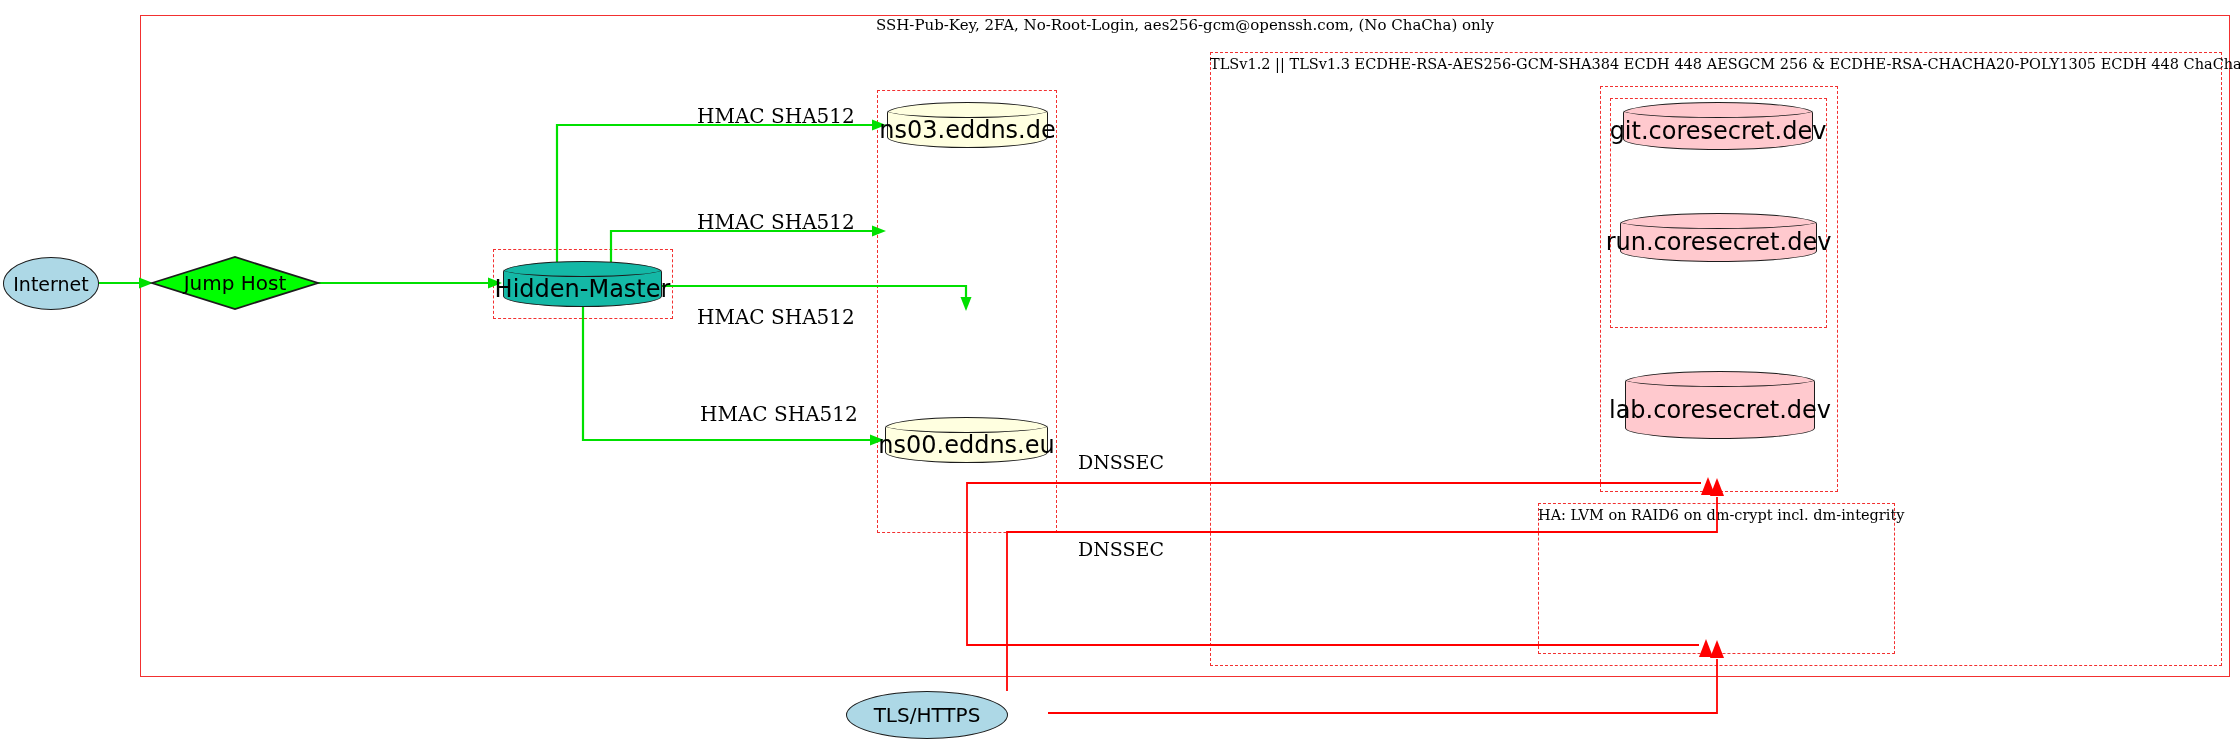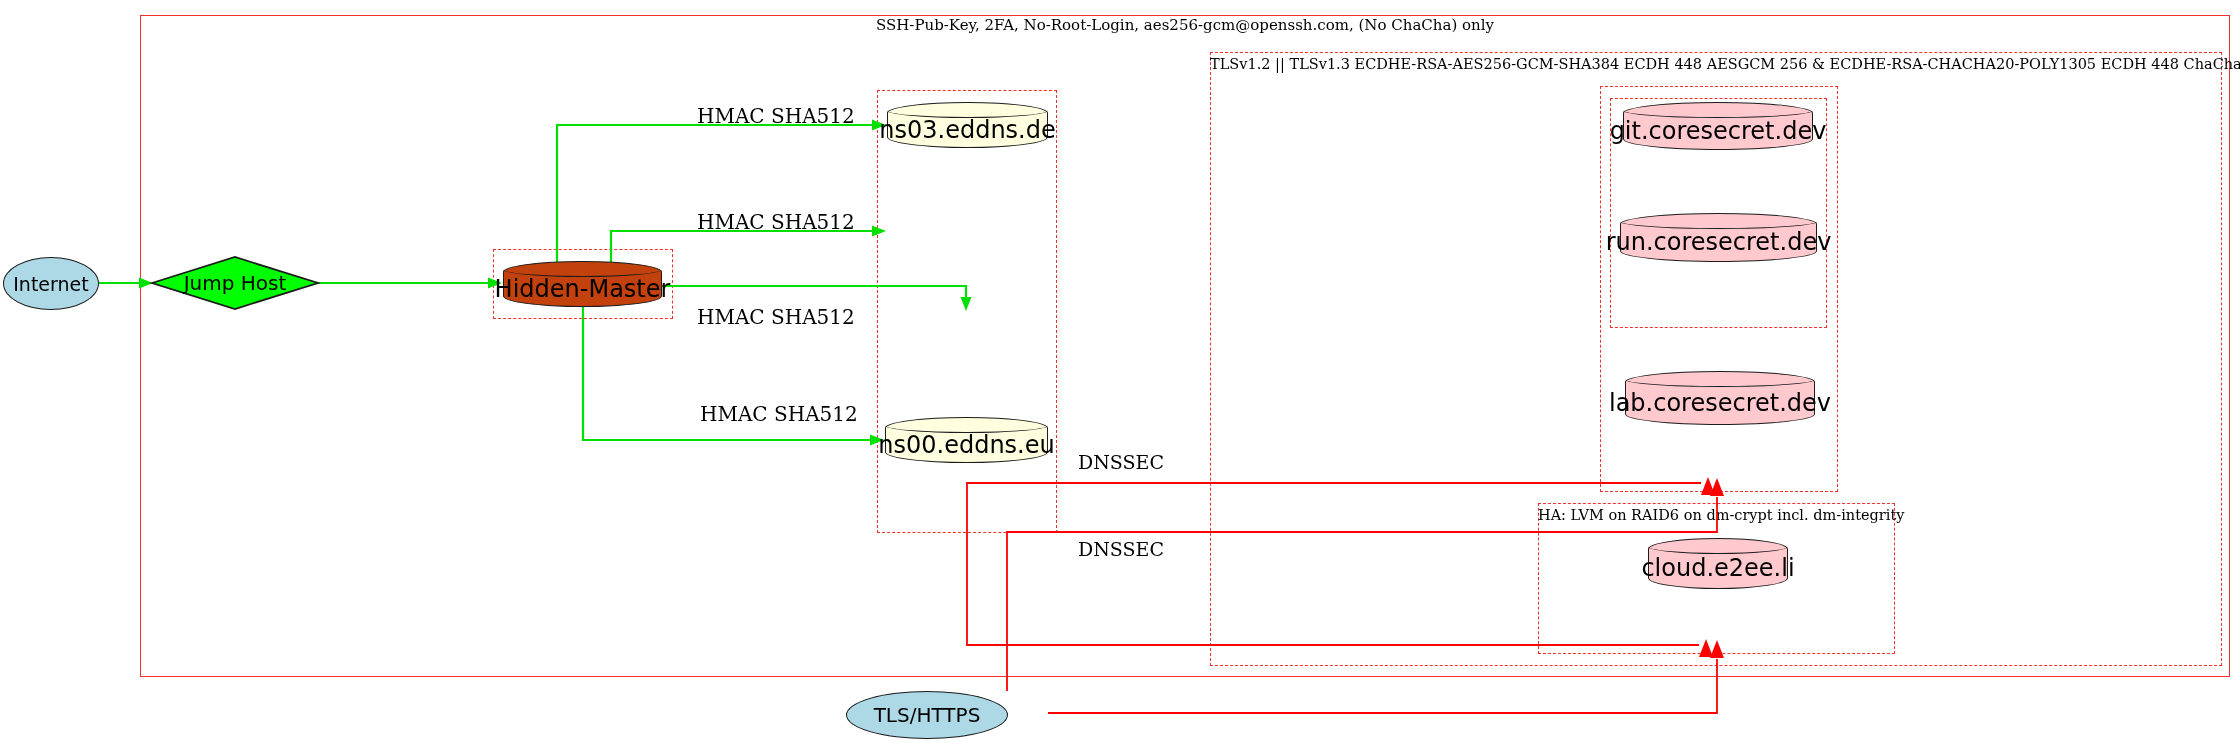--- a/index.html
+++ b/index.html
@@ -20,21 +20,21 @@
 
   
   .node-label{position:relative;z-index:3;white-space:nowrap;}
   .ellipse{position:absolute;border:1.5px solid #1c1c1c;border-radius:50%;
            display:flex;align-items:center;justify-content:center;font-size:20px;z-index:2;}
   .cyl{position:absolute;border:1.5px solid #1c1c1c;border-radius:50%/11px;
        display:flex;align-items:center;justify-content:center;font-size:24px;
        padding-top:9px;box-sizing:border-box;z-index:2;}
   .cyl::before{content:"";position:absolute;top:0;left:-1px;right:-1px;height:14px;
        border-bottom:1.5px solid #1c1c1c;border-radius:50%;}
-  .c-lavender{background:#c2410c;}
+  .c-lavender{background:#14b8a6;}
   .c-yellow{background:#ffffe0;}
   .c-pink{background:#ffc9ce;}
   .c-blue{background:#add8e6;}
   .diamond-label{position:absolute;display:flex;align-items:center;justify-content:center;
        font-size:20px;z-index:3;}
 </style>
 </head>
 <body>
 
 <div id="canvas">
@@ -111,24 +111,21 @@
   <div class="cyl c-yellow" style="left:885px;top:417px;width:163px;height:46px;">
     <span class="node-label">ns00.eddns.eu</span>
   </div>
 
   <div class="cyl c-pink" style="left:1623px;top:102px;width:190px;height:48px;">
     <span class="node-label">git.coresecret.dev</span>
   </div>
   <div class="cyl c-pink" style="left:1620px;top:213px;width:197px;height:49px;">
     <span class="node-label">run.coresecret.dev</span>
   </div>
-  <div class="cyl c-pink" style="left:1625px;top:371px;width:190px;height:54px;">
+  <div class="cyl c-pink" style="left:1625px;top:371px;width:190px;height:68px;">
     <span class="node-label">lab.coresecret.dev</span>
-  </div>
-  <div class="cyl c-pink" style="left:1648px;top:538px;width:140px;height:51px;">
-    <span class="node-label">cloud.e2ee.li</span>
   </div>
 
   <div class="ellipse c-blue" style="left:846px;top:691px;width:160px;height:46px;">
     <span class="node-label">TLS/HTTPS</span>
   </div>
 
 </div>
 
 </body></html>

